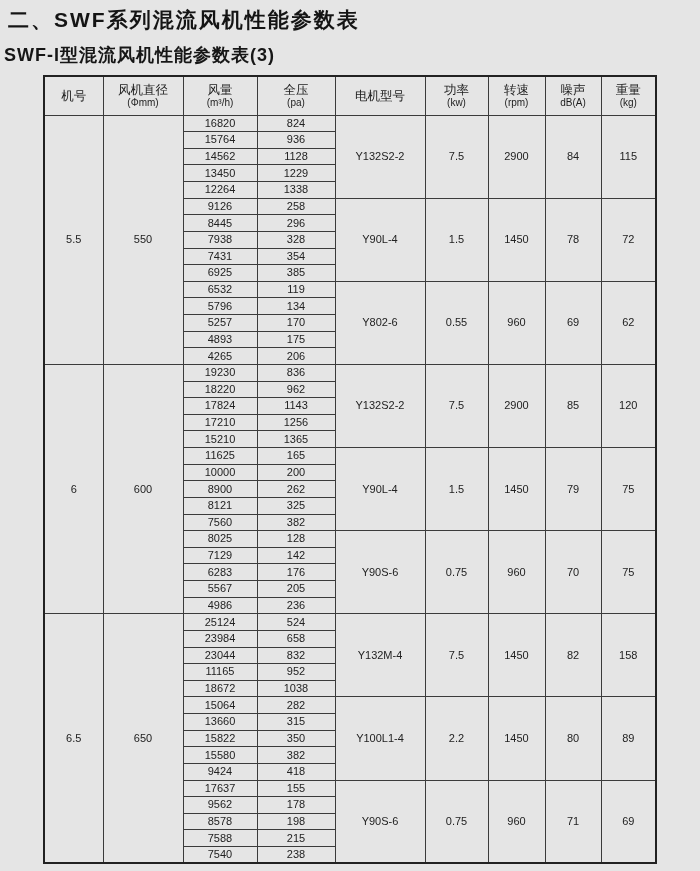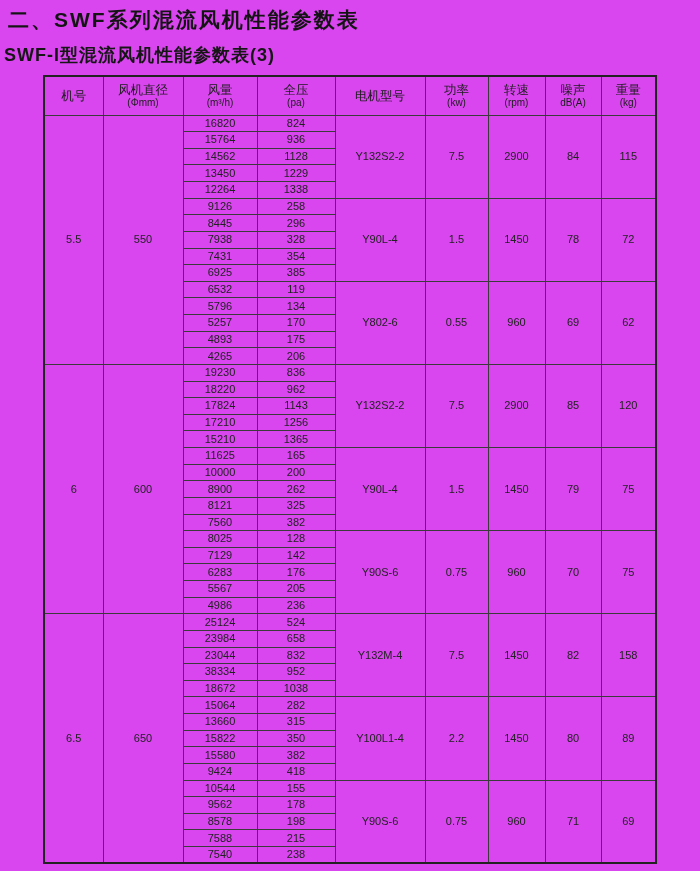--- a/index.html
+++ b/index.html
@@ -6,21 +6,21 @@
     margin: 0;
     padding: 0;
     background: #ffffff;
     font-family: "Liberation Sans", "DejaVu Sans", sans-serif;
     color: #1c1c1c;
   }
   .page {
     position: relative;
     width: 700px;
     height: 871px;
-    background: #d946ef;
+    background: #e5e5e5;
     overflow: hidden;
   }
   .page-title {
     position: absolute;
     left: 8px;
     top: 6px;
     margin: 0;
     font-size: 21px;
     font-weight: bold;
     letter-spacing: 2px;
@@ -310,21 +310,21 @@
         </tr>
         <tr>
           <td>23984</td>
           <td>658</td>
         </tr>
         <tr>
           <td>23044</td>
           <td>832</td>
         </tr>
         <tr>
-          <td>38334</td>
+          <td>11165</td>
           <td>952</td>
         </tr>
         <tr>
           <td>18672</td>
           <td>1038</td>
         </tr>
         <tr>
           <td>15064</td>
           <td>282</td>
           <td rowspan="5">Y100L1-4</td>
@@ -343,21 +343,21 @@
         </tr>
         <tr>
           <td>15580</td>
           <td>382</td>
         </tr>
         <tr>
           <td>9424</td>
           <td>418</td>
         </tr>
         <tr>
-          <td>10544</td>
+          <td>17637</td>
           <td>155</td>
           <td rowspan="5">Y90S-6</td>
           <td rowspan="5">0.75</td>
           <td rowspan="5">960</td>
           <td rowspan="5">71</td>
           <td rowspan="5">69</td>
         </tr>
         <tr>
           <td>9562</td>
           <td>178</td>

